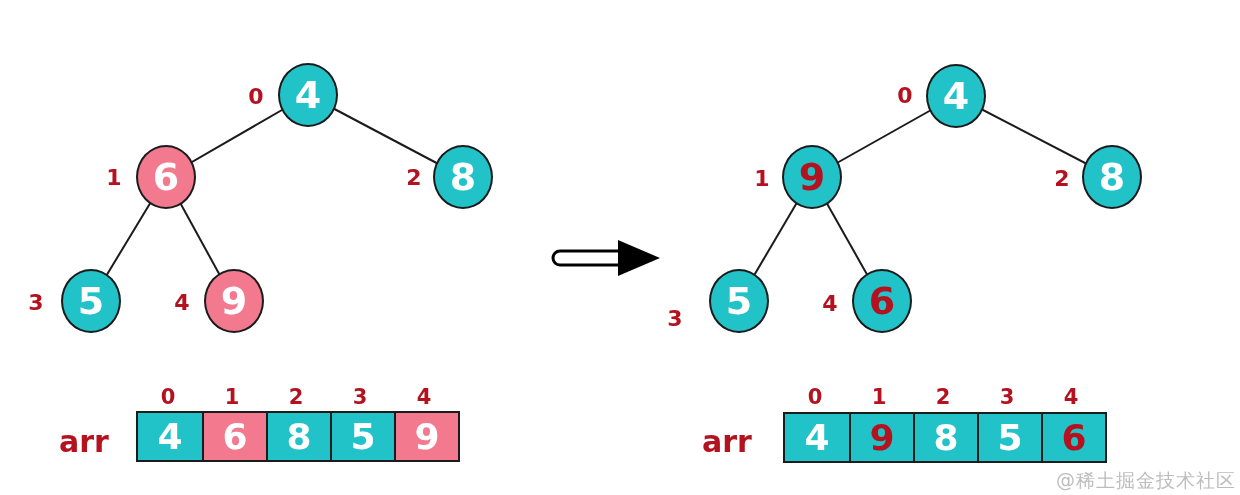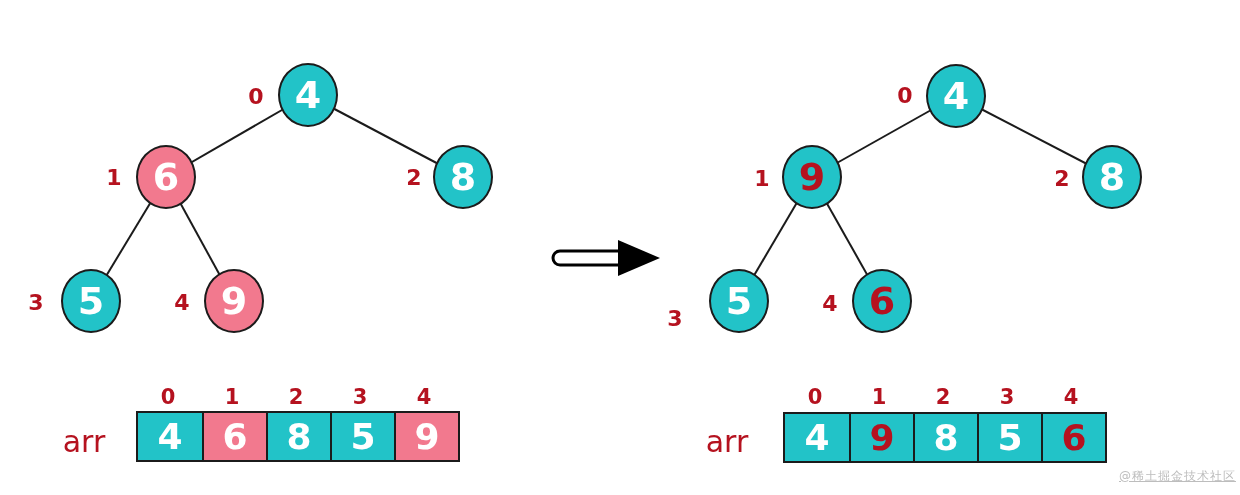--- a/index.html
+++ b/index.html
@@ -39,21 +39,21 @@
     position:absolute;
     transform:translate(-50%,-50%);
     color:var(--dark-red);
     font-weight:bold;font-size:22px;
     z-index:3;
   }
   .arr-label{
     position:absolute;
     transform:translate(-50%,-50%);
     color:var(--dark-red);
-    font-weight:normal;font-size:30px;
+    font-weight:bold;font-size:30px;
   }
   .array{
     position:absolute;
     display:flex;
     border:2px solid var(--ink);
     height:51px;
   }
   .cell{
     width:64px;height:100%;
     display:flex;align-items:center;justify-content:center;
@@ -76,23 +76,22 @@
     line-height:22px;
   }
   .arrow{
     position:absolute;left:548px;top:236px;
     width:118px;height:44px;
   }
   .watermark{
     position:absolute;
     right:4px;top:468px;
     color:var(--watermark);
-    font-size:12px;
+    font-size:19px;
     letter-spacing:1px;
-    text-decoration:underline;
   }
 </style>
 </head>
 <body>
 
 <div class="canvas">
 
   <svg class="edges" viewBox="0 0 1240 495">
 
     <line x1="308" y1="95" x2="166" y2="177" stroke="#1b1b1b" stroke-width="2"></line>

